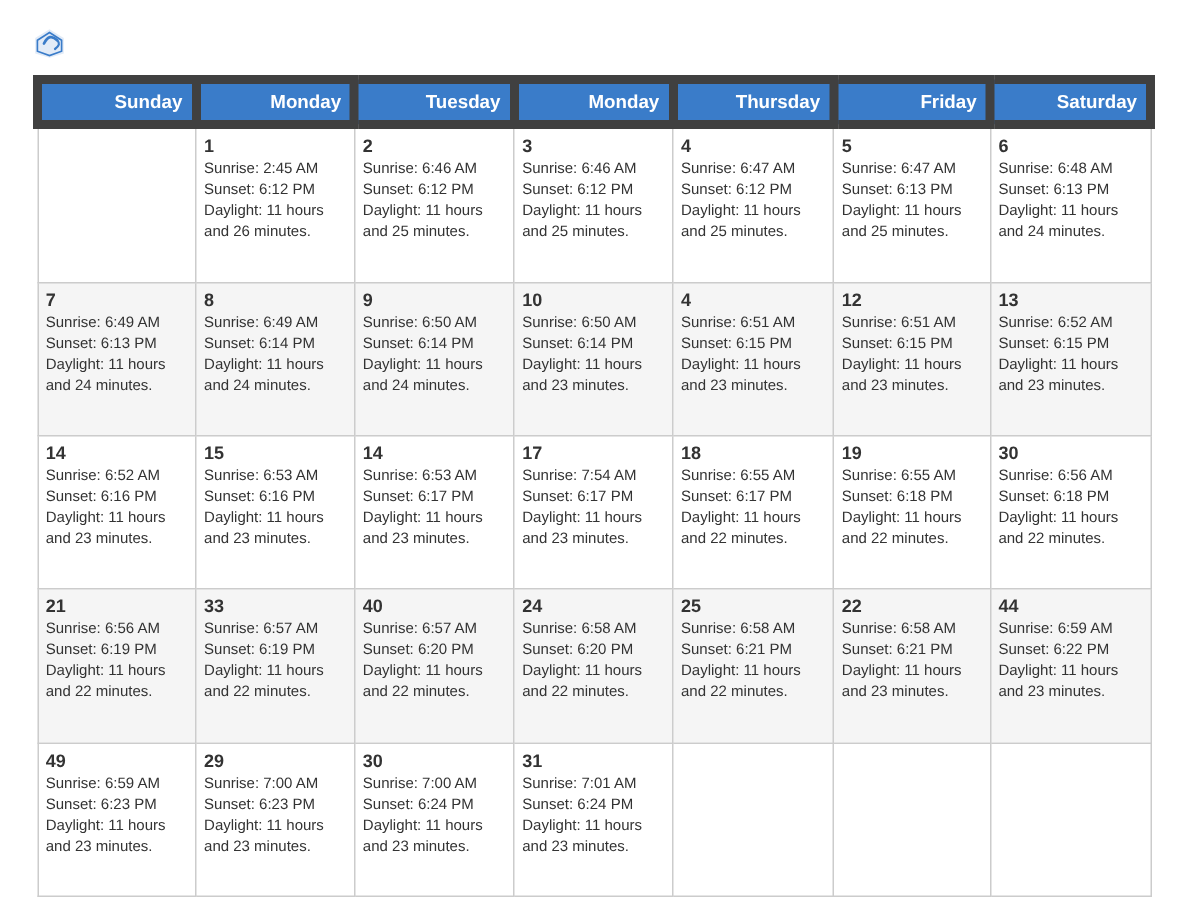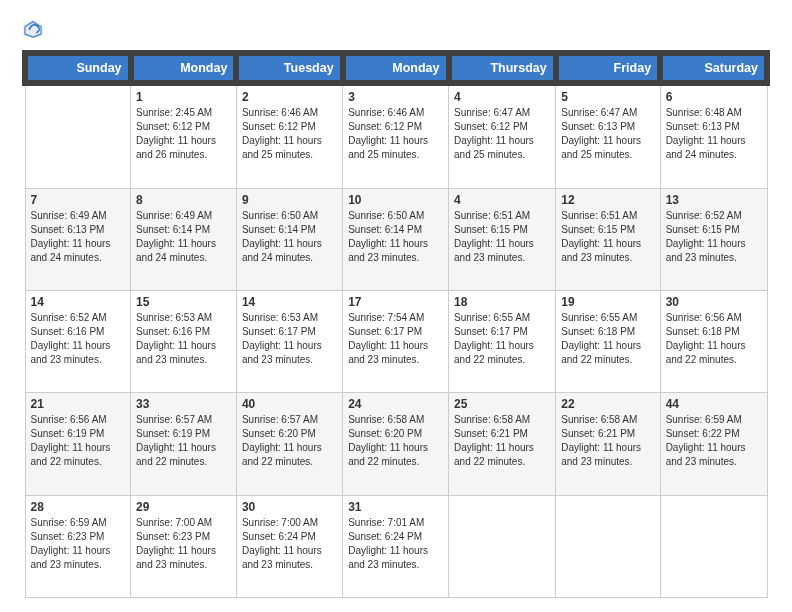--- a/index.html
+++ b/index.html
@@ -301,21 +301,21 @@
       </td>
           <td>
         <span class="day-number">44</span>
         <span class="day-info">Sunrise: 6:59 AM</span><br>
         <span class="day-info">Sunset: 6:22 PM</span><br>
         <span class="day-info">Daylight: 11 hours and 23 minutes.</span>
       </td>
         </tr>
         <tr class="normal-row">
           <td>
-        <span class="day-number">28</span>
+        <span class="day-number">49</span>
         <span class="day-info">Sunrise: 6:59 AM</span><br>
         <span class="day-info">Sunset: 6:23 PM</span><br>
         <span class="day-info">Daylight: 11 hours and 23 minutes.</span>
       </td>
           <td>
         <span class="day-number">29</span>
         <span class="day-info">Sunrise: 7:00 AM</span><br>
         <span class="day-info">Sunset: 6:23 PM</span><br>
         <span class="day-info">Daylight: 11 hours and 23 minutes.</span>
       </td>

